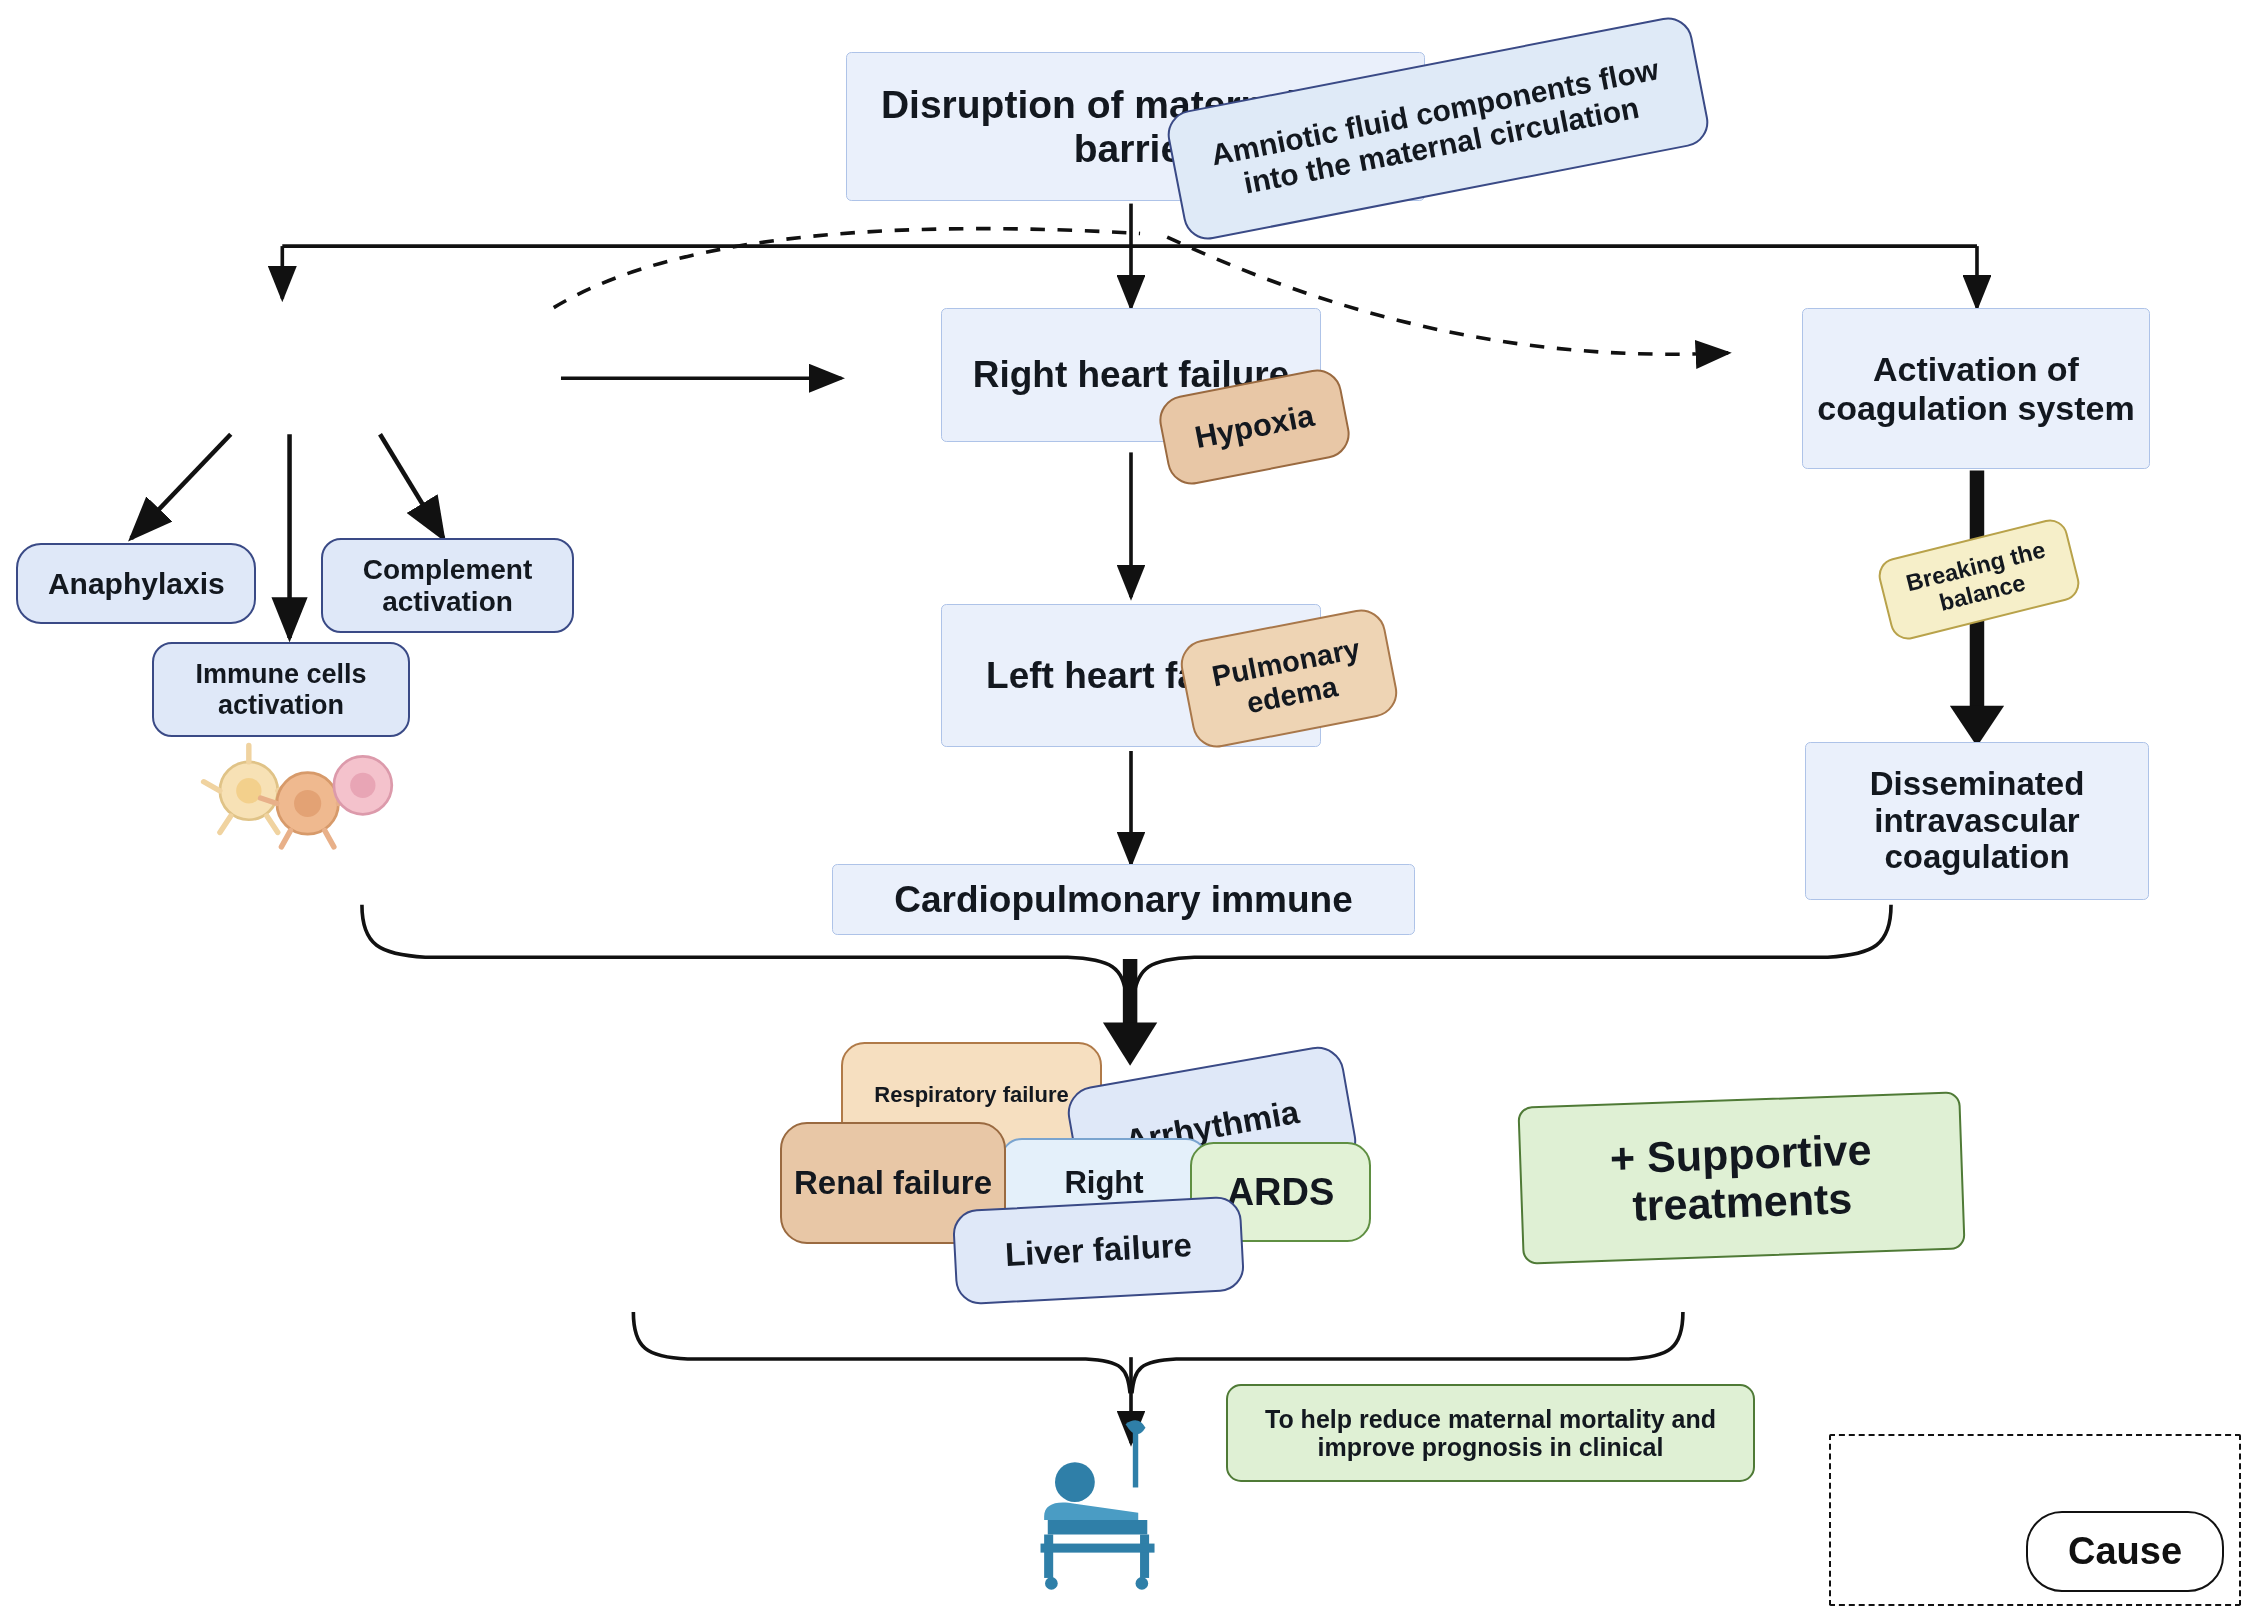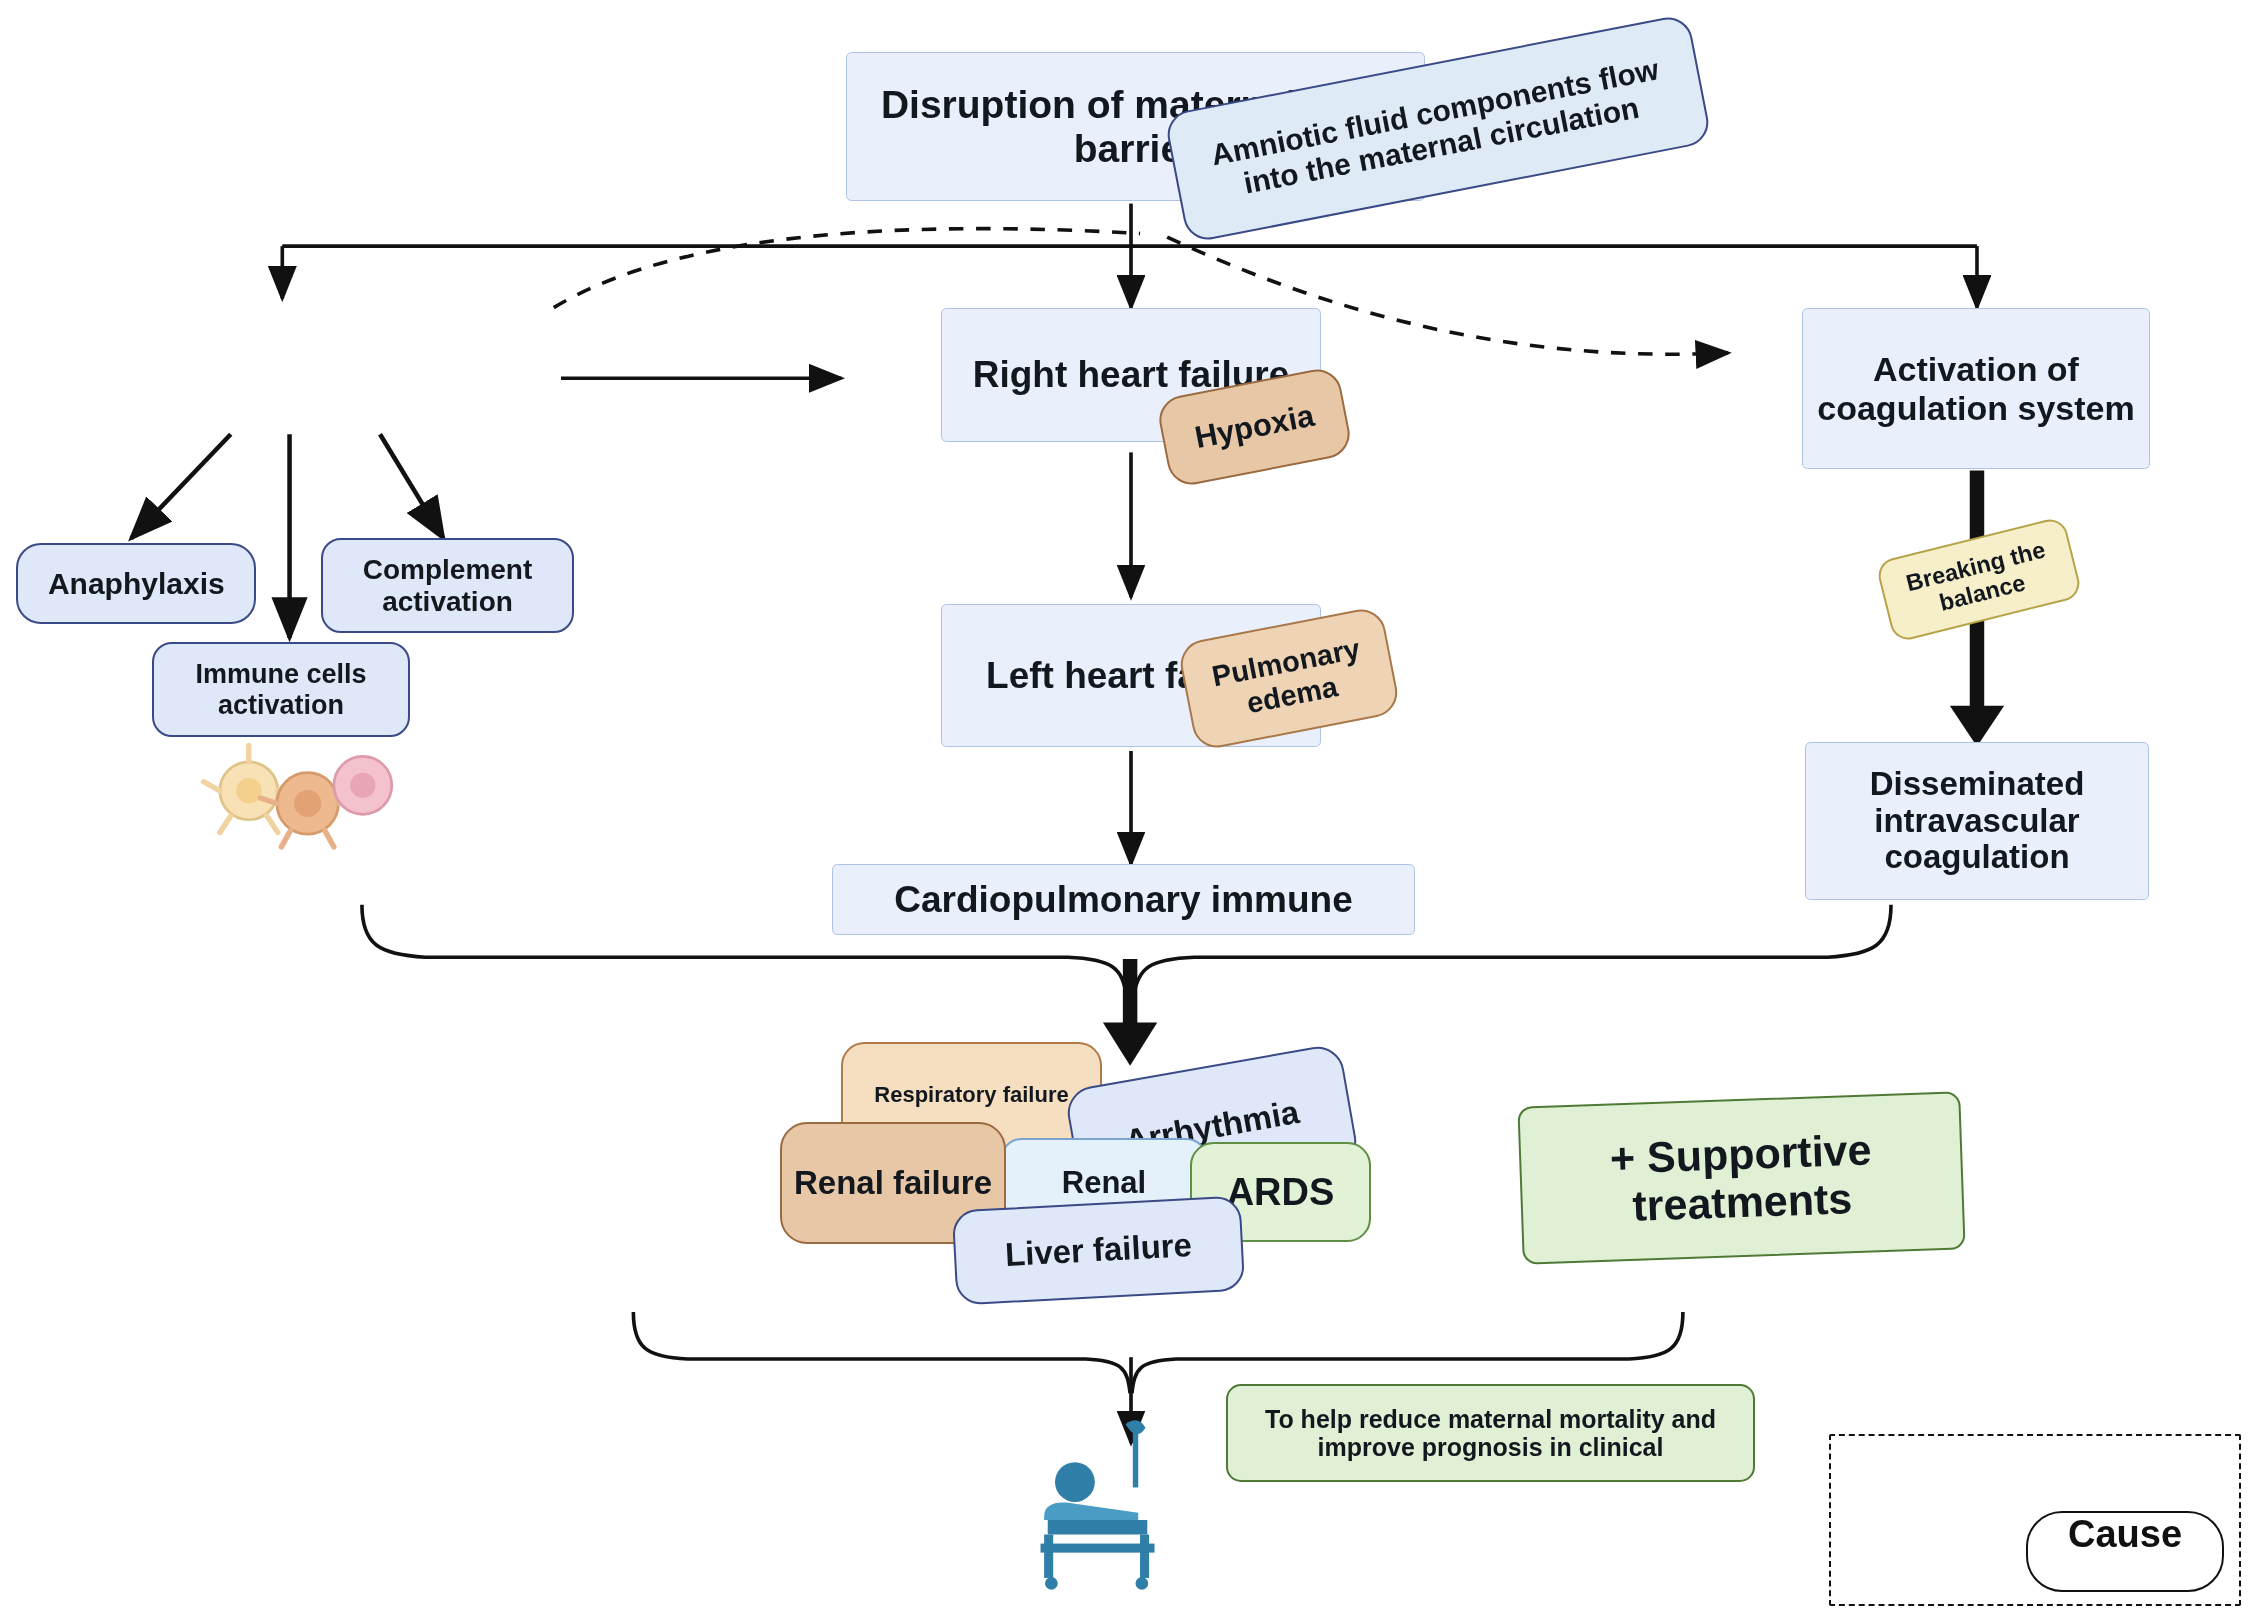--- a/index.html
+++ b/index.html
@@ -90,20 +90,21 @@
     border: 2.7px dashed #111;
     background: #fff;
     border-radius: 1.8px;
   }
   .legend-cause {
     position: absolute;
     border: 2.7px solid #111;
     border-radius: 36px;
     background: #fff;
     display: flex;
+    align-items: center;
     justify-content: center;
     font-weight: bold;
     color: #111;
   }
 </style>
 </head>
 <body>
 
 <div id="canvas">
 
@@ -248,21 +249,21 @@
 
   <div class="node pill pill-lightblue" style="left:1072px; top:1066px; width:280px; height:122px; font-size:33px; transform: rotate(-10deg); border-radius:27px; background:#dfe8f8; border-color:#3a4a86; z-index:5;">
     <span>Arrhythmia</span>
   </div>
 
   <div class="node pill pill-tan" style="left:780px; top:1122px; width:226px; height:122px; font-size:33px; border-radius:27px; z-index:6;">
     <span>Renal failure</span>
   </div>
 
   <div class="node pill pill-ltblue2" style="left:1000px; top:1138px; width:208px; height:90px; font-size:31px; border-radius:22px; z-index:5;">
-    <span>Renal</span>
+    <span>Right</span>
   </div>
 
   <div class="node pill pill-greenlight" style="left:1190px; top:1142px; width:181px; height:100px; font-size:38px; border-radius:23.5px; z-index:5;">
     <span>ARDS</span>
   </div>
 
   <div class="node pill pill-blue" style="left:954px; top:1203px; width:289px; height:95px; font-size:33px; border-radius:25px; transform: rotate(-3deg); z-index:7;">
     <span>Liver failure</span>
   </div>
 

